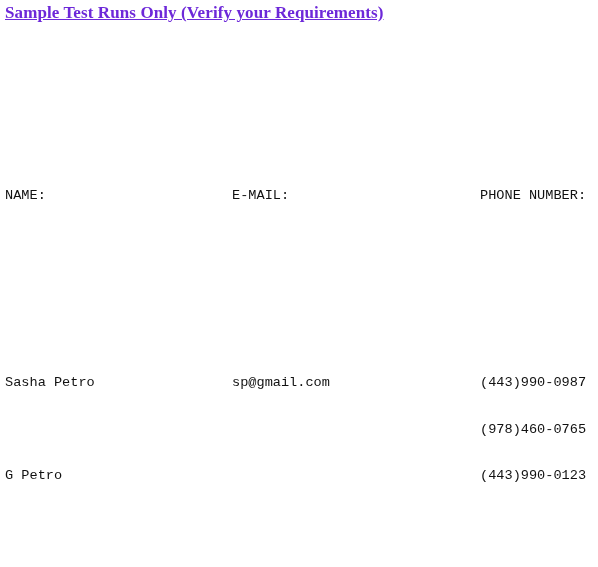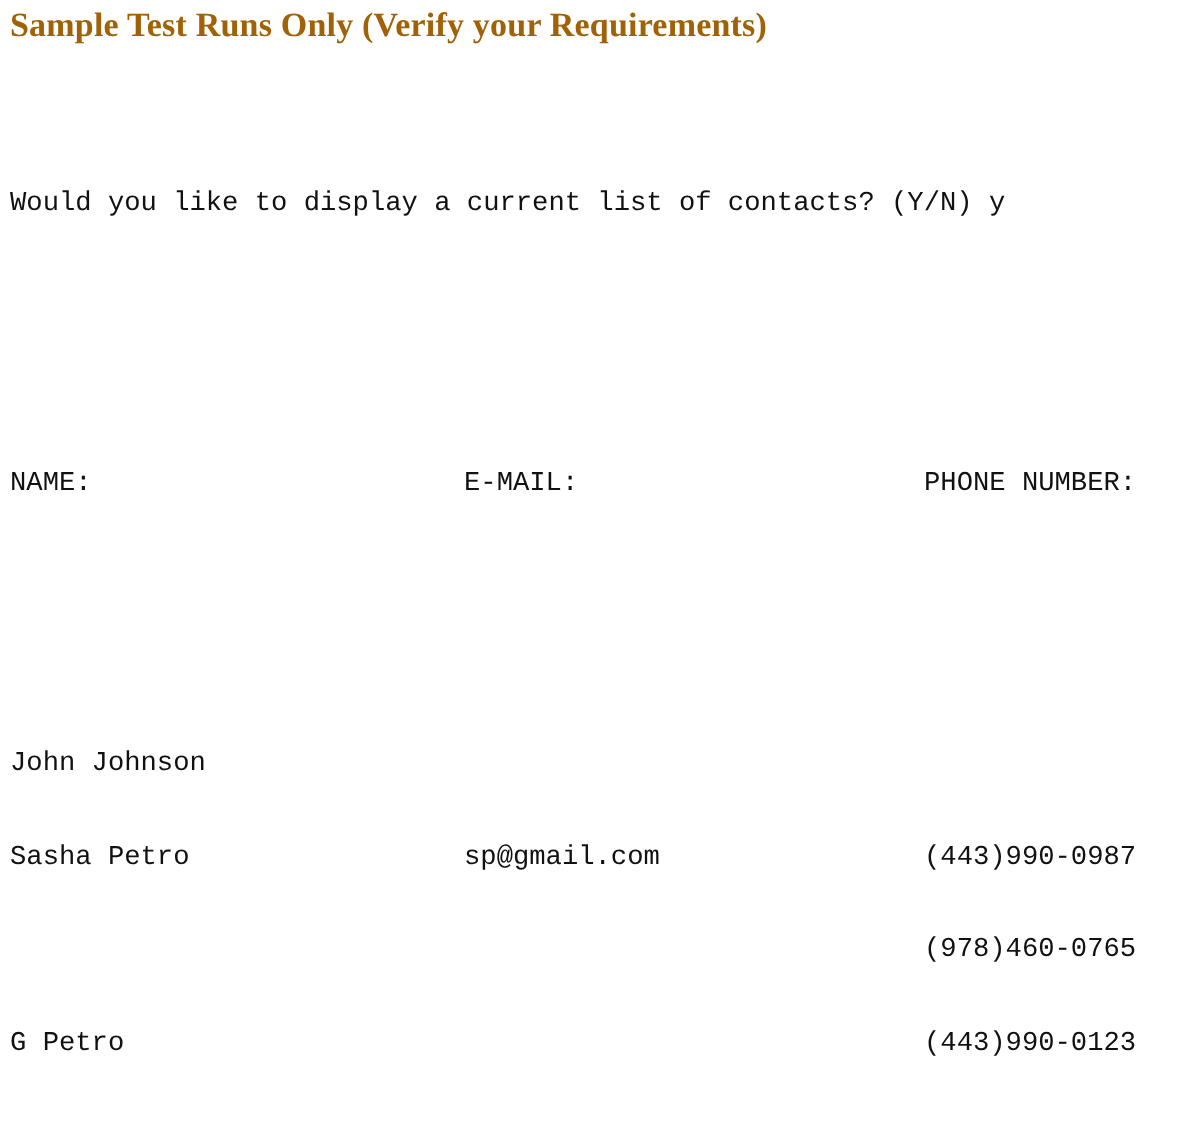--- a/index.html
+++ b/index.html
@@ -59,48 +59,46 @@
 
   
   .row {
     position: relative;
     height: 15.55px;
     line-height: 15.55px;
     white-space: pre;
   }
   .col-name  { position: absolute; left: 0px;   top: 0; white-space: pre; }
   .col-email { position: absolute; left: 227px; top: 0; white-space: pre; }
-  .col-phone { position: absolute; left: 457px; top: 0; white-space: pre; font-family: Liberation Mono, monospace; }
+  .col-phone { position: absolute; left: 475px; top: 0; white-space: pre; font-family: Liberation Mono, monospace; }
 </style>
 </head>
 <body>
 
 <div id="page" style="background: rgb(255, 255, 255);">
 
-  <div class="doc-title" style="color: #a16207;">Sample Test Runs Only (Verify your Requirements)</div>
+  <div class="doc-title" style="color: #6d28d9; text-decoration: underline;">Sample Test Runs Only (Verify your Requirements)</div>
 
   <div class="console" style="color: rgb(17, 17, 17);">
 
     
-    <div class="line">Would you like to display a current list of contacts? (Y/N) y</div>
 
     <div class="line blank"></div>
 
     
     <div class="row">
       <span class="col-name">NAME:</span>
       <span class="col-email">E-MAIL:</span>
       <span class="col-phone">PHONE NUMBER:</span>
     </div>
 
     <div class="line blank"></div>
 
     
     <div class="row">
-      <span class="col-name">John Johnson</span>
     </div>
     <div class="row">
       <span class="col-name">Sasha Petro</span>
       <span class="col-email">sp@gmail.com</span>
       <span class="col-phone">(443)990-0987</span>
     </div>
     <div class="row">
       <span class="col-phone">(978)460-0765</span>
     </div>
     <div class="row">

